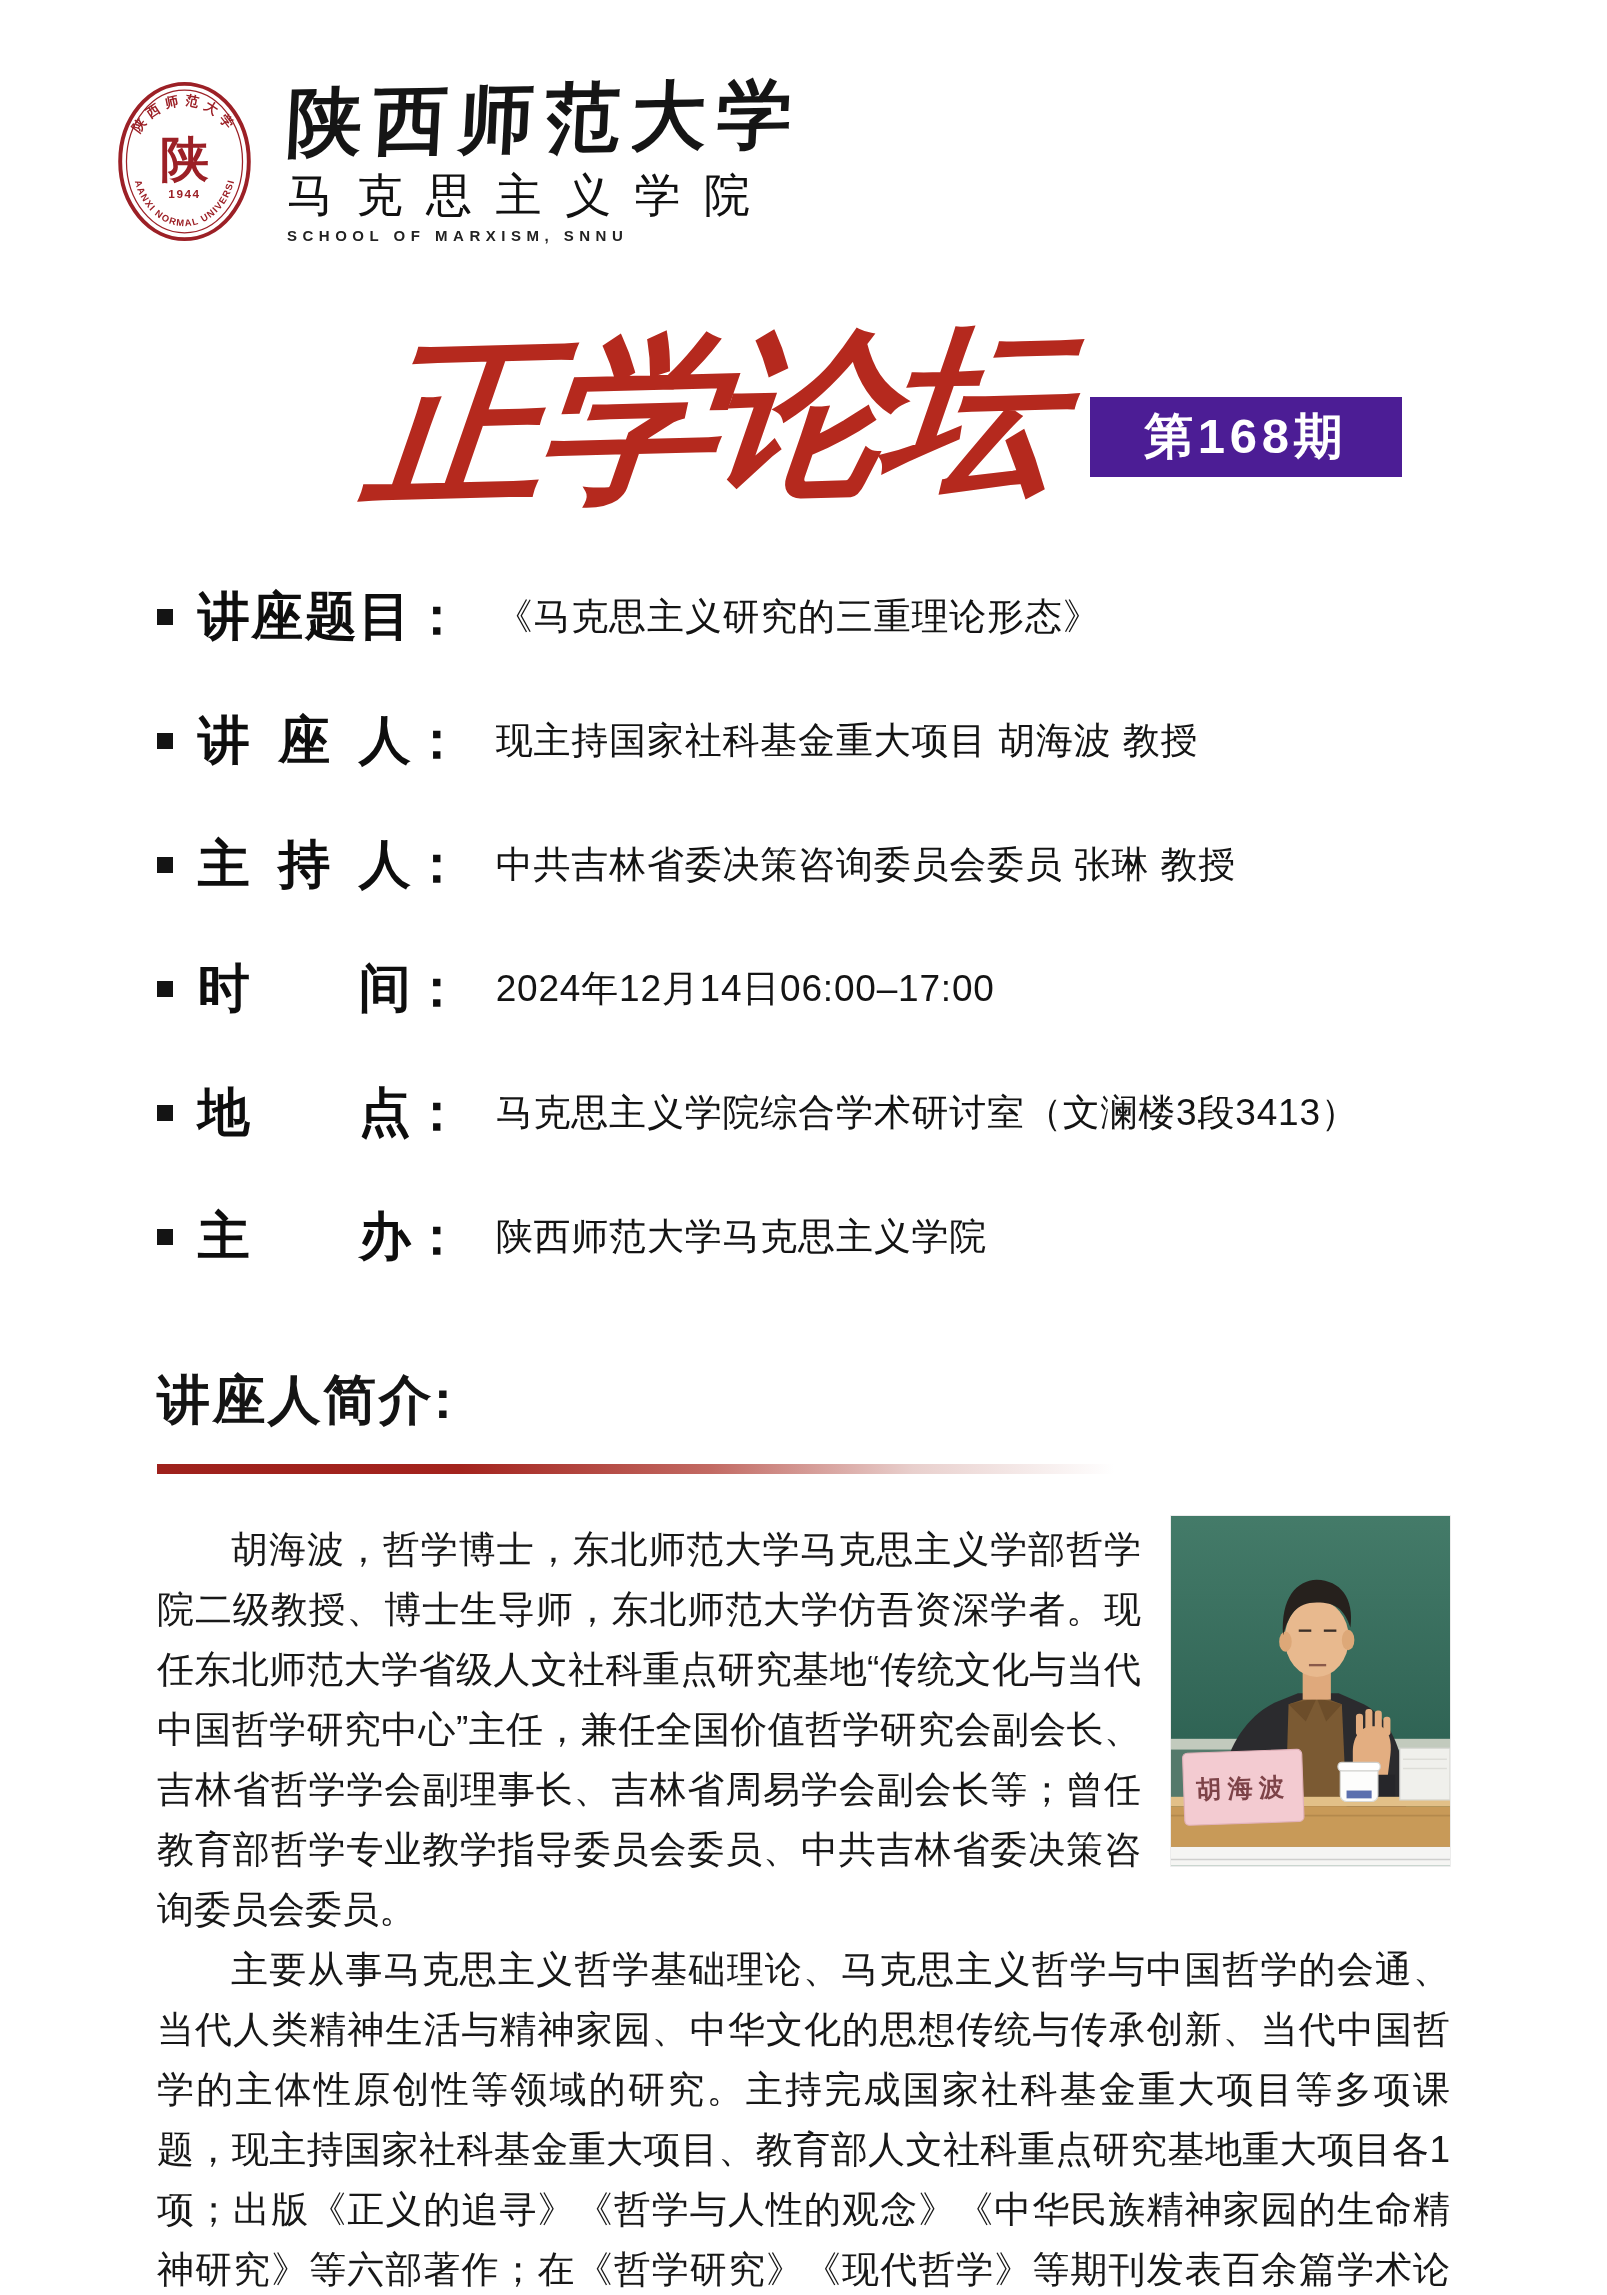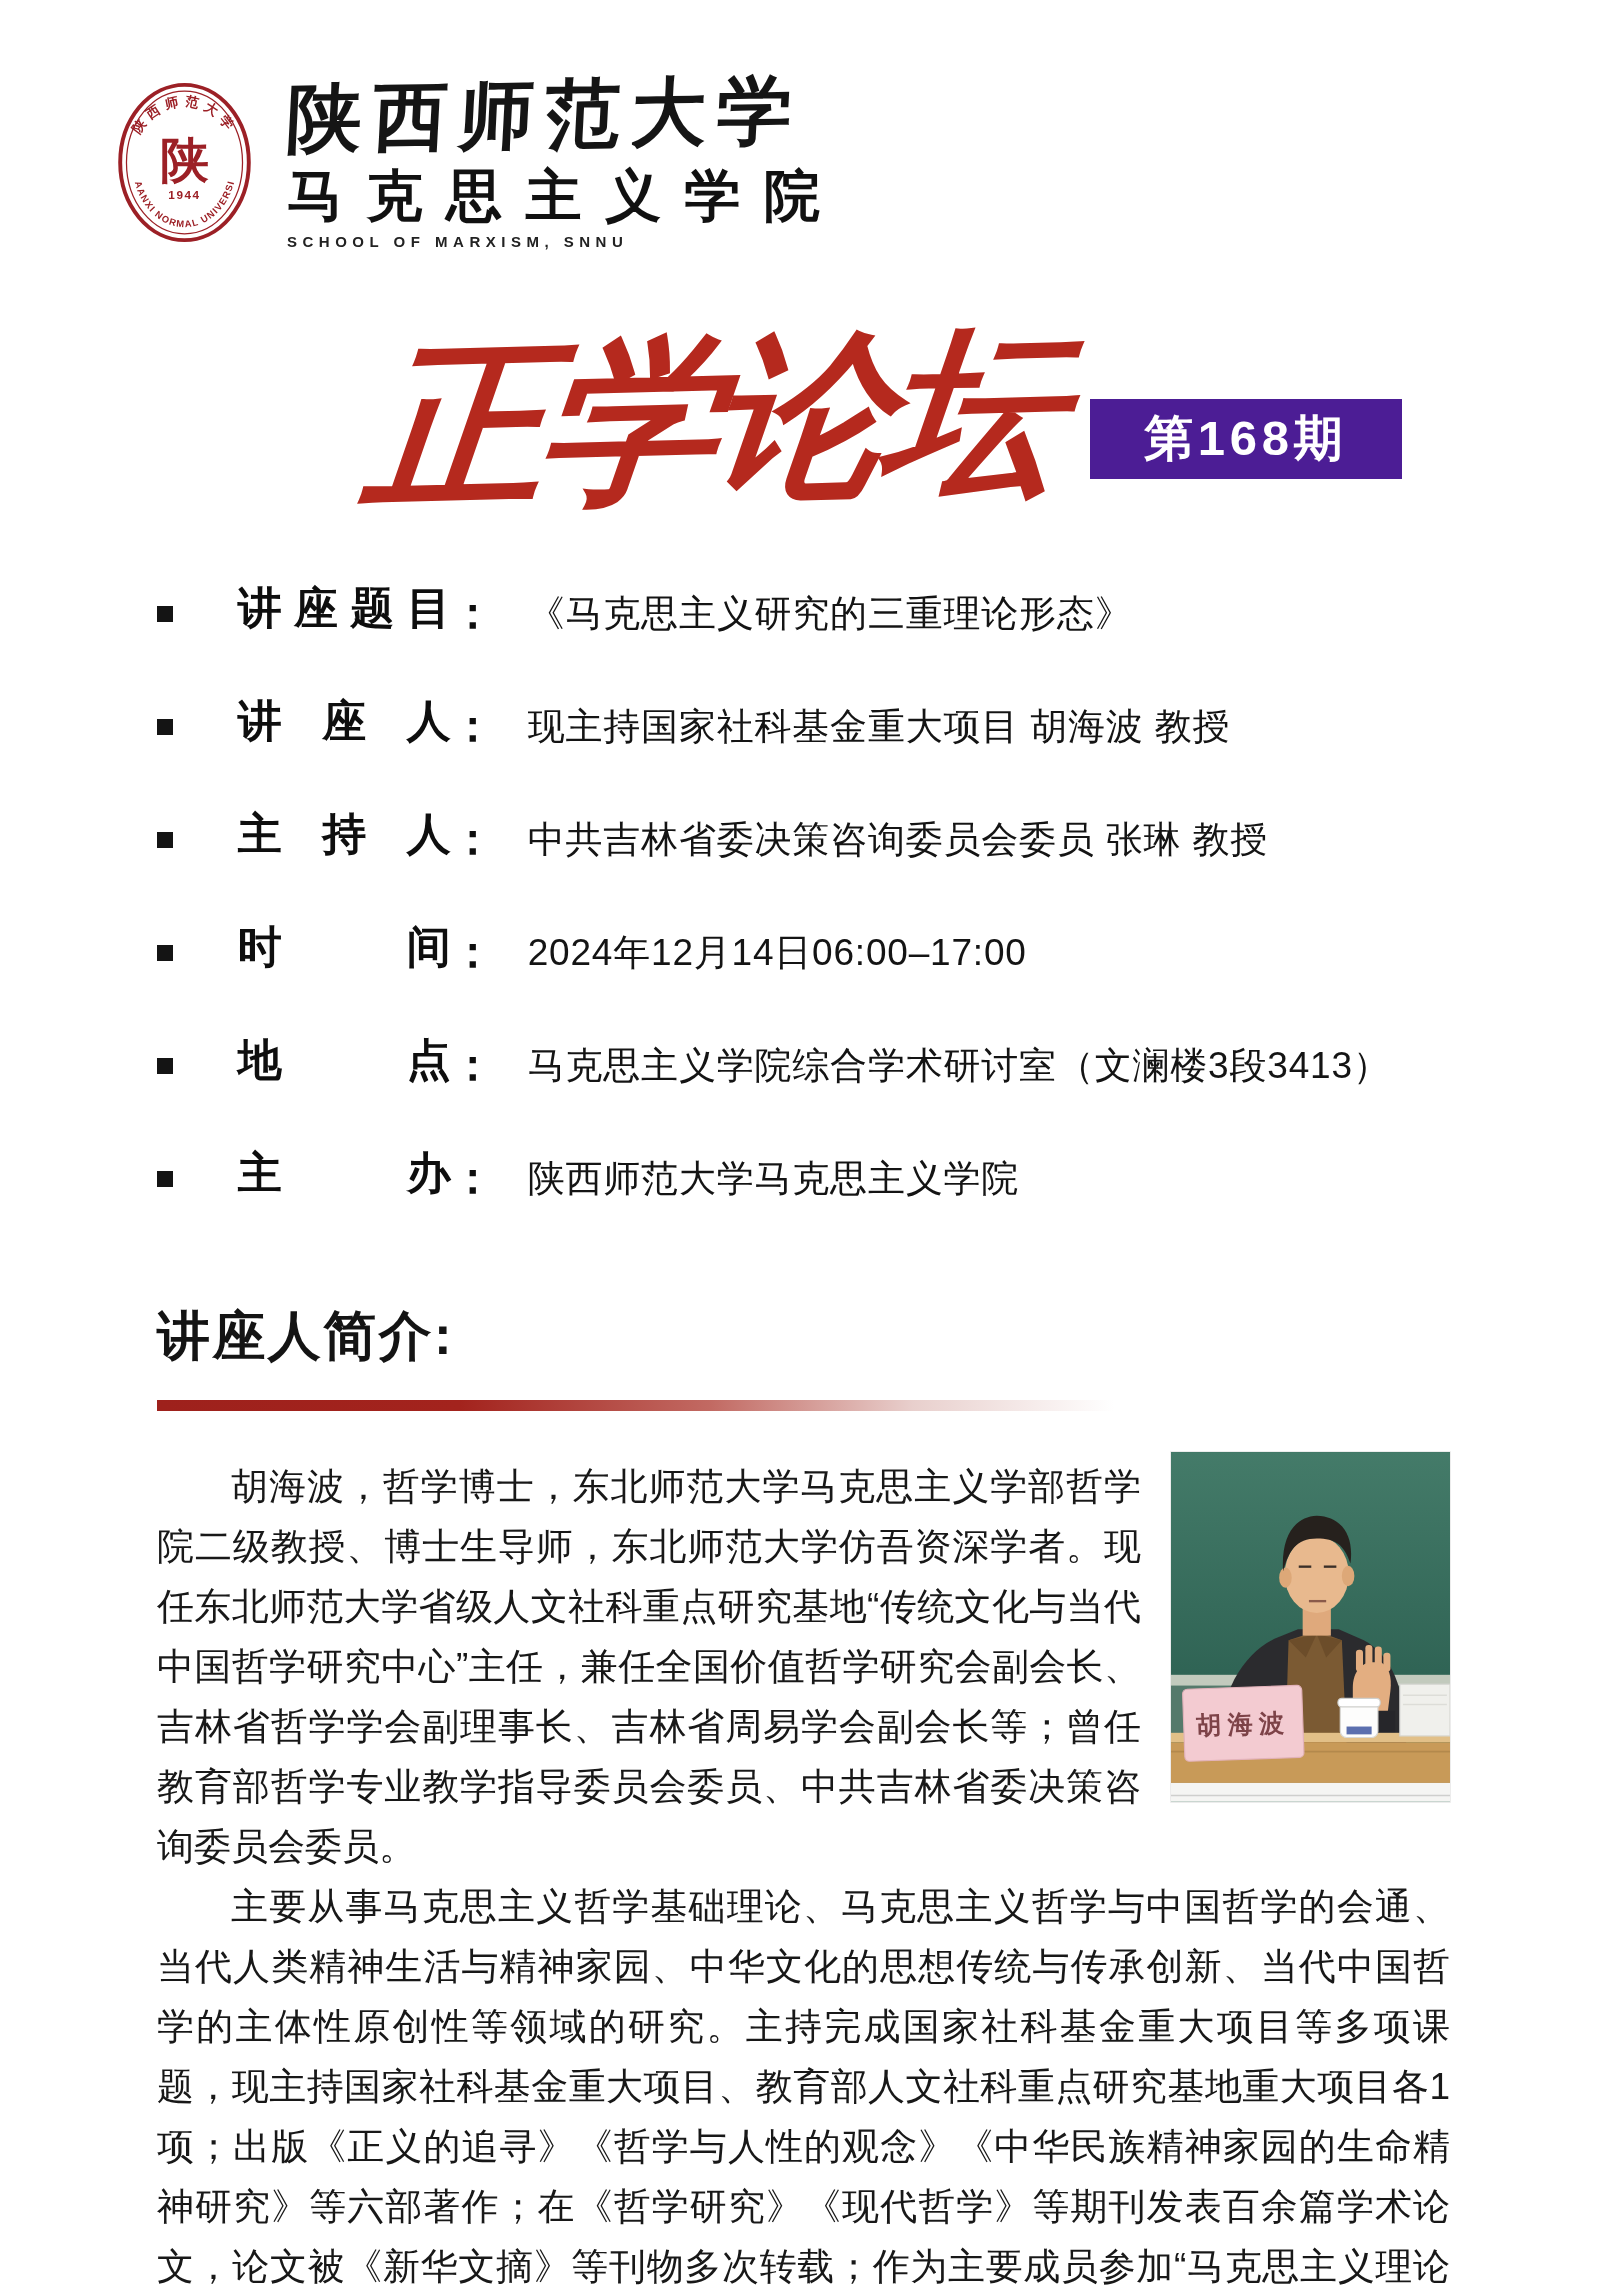--- a/index.html
+++ b/index.html
@@ -9,40 +9,40 @@
     overflow:hidden;box-sizing:border-box;
   }
   
   .masthead{display:flex;align-items:center;gap:28px;margin:75px 0 0 110px;}
   .seal svg{display:block;}
   .logo-text{display:flex;flex-direction:column;}
   .uni-callig{
     font-size:75px;font-weight:bold;color:#151515;letter-spacing:11px;
     transform:skewX(-4deg) rotate(-1deg);line-height:1.05;
   }
-  .school-cn{font-size:56px;font-weight:bold;color:#111;letter-spacing:23.5px;margin-top:13px;line-height:1.05;}
+  .school-cn{font-size:46px;font-weight:normal;color:#111;letter-spacing:23.5px;margin-top:13px;line-height:1.05;}
   .school-en{font-size:15px;font-weight:bold;color:#222;letter-spacing:5.5px;margin-top:7.8px;}
   
   .title-row{display:flex;align-items:flex-end;margin:47px 0 0 369px;height:212px;}
   .forum-title{
     font-size:179px;font-weight:bold;color:#b5291e;line-height:1;
     letter-spacing:-7.8px;transform:skewX(-7deg) rotate(-1.5deg);
     font-style:italic;white-space:nowrap;
   }
   .issue-badge{
     width:312px;height:80px;background:#4c1d95;color:#ffffff;
     display:flex;align-items:center;justify-content:center;
     font-size:49px;font-weight:bold;letter-spacing:4.7px;
     margin-left:36px;margin-bottom:30px;flex:none;
   }
   
   .info-list{margin:75px 157px 0 157px;}
   .info-row{display:flex;align-items:center;margin-bottom:54px;white-space:nowrap;}
   .bullet{width:15.7px;height:15.7px;background:#141414;flex:none;margin-right:25px;}
-  .info-label{display:flex;align-items:flex-start;font-weight:bold;color:#0e0e0e;font-size:44px;margin-left:40px;}
+  .info-label{display:flex;align-items:center;font-weight:bold;color:#0e0e0e;font-size:52px;}
   .label-text{display:inline-block;width:213px;text-align:justify;text-align-last:justify;line-height:1.1;}
   .colon{font-weight:bold;}
   .info-value{font-size:37px;color:#141414;margin-left:33px;letter-spacing:0.8px;}
   
   .profile{margin:93px 157px 0 157px;}
   .profile-title{font-size:53px;font-weight:bold;color:#141414;margin:0;letter-spacing:2.4px;}
   .divider{
     margin-top:27px;height:10.2px;width:1008px;
     background:linear-gradient(to right,#9e211c 0%,#a3231d 30%,#c26a63 55%,rgba(210,160,155,0.5) 75%,rgba(255,255,255,0) 95%);
   }

